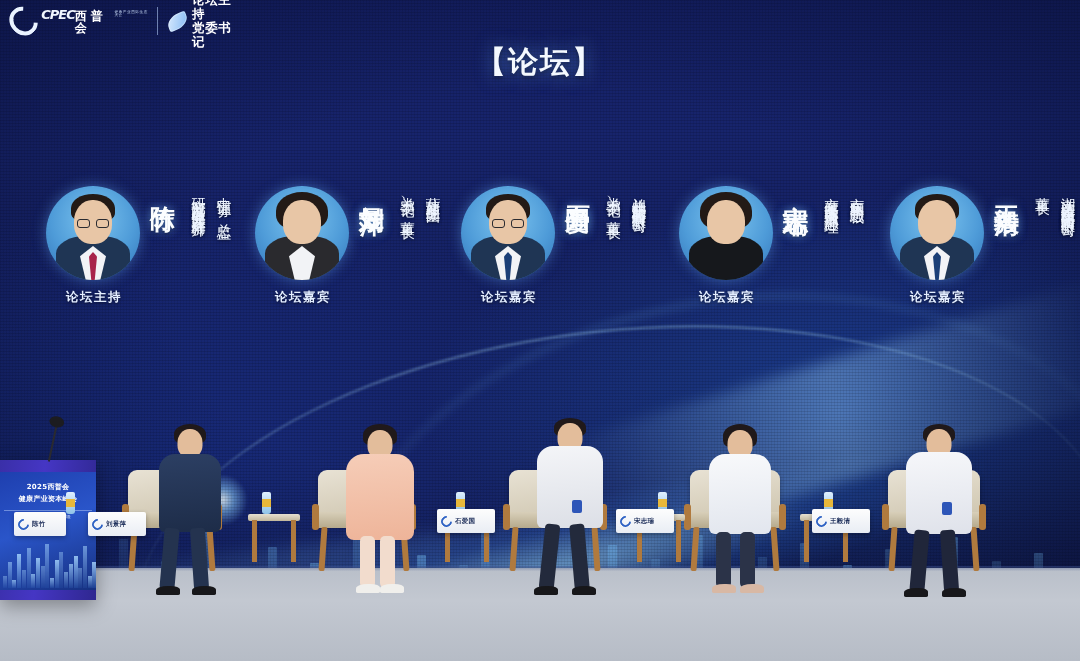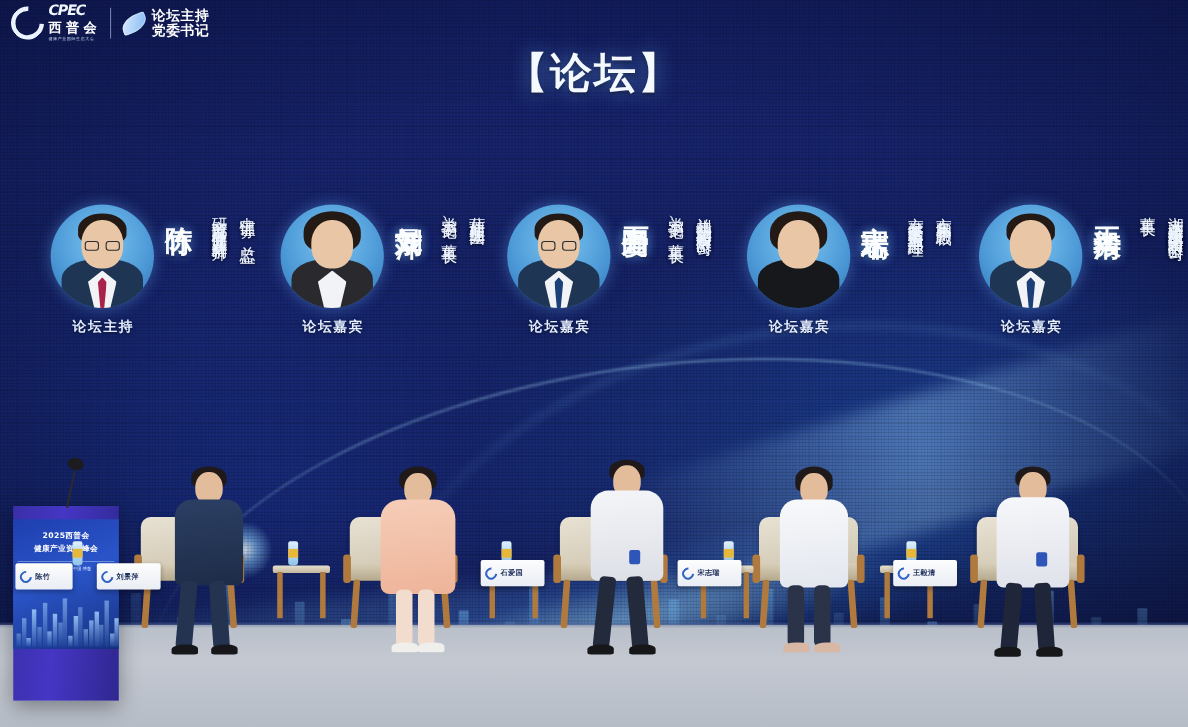--- a/index.html
+++ b/index.html
@@ -70,38 +70,38 @@
   #candles i{ position:absolute; bottom:0; display:block; width:9px;
     background:linear-gradient(180deg, rgba(120,195,255,0.95), rgba(40,110,220,0.15)); border-radius:1px; }
 
   
   #logo-bar{ position:absolute; left:0; top:0; width:238px; height:42px; display:flex; align-items:center; z-index:6; }
   #logo-cpec{ display:flex; align-items:center; gap:4px; padding-left:10px; }
   #cpec-ring{
     width:30px; height:30px; border-radius:50%;
     border:4px solid #eaf3ff; border-right-color:transparent; transform:rotate(-42deg);
   }
-  #cpec-text{ display:flex; flex-direction:column; line-height:1; }
+  #cpec-text{ display:flex; flex-direction:row; line-height:1; }
   #cpec-en{ font-size:13px; font-weight:bold; color:#f0f6ff; letter-spacing:-1px; font-style:italic; }
   #cpec-cn{ font-size:12px; font-weight:bold; color:#fff; letter-spacing:4px; margin-top:2px; }
   #cpec-sub{ font-size:3.6px; color:#c6d8f5; letter-spacing:.6px; margin-top:2.5px; }
   #logo-divider{ width:1px; height:28px; background:rgba(190,215,255,.55); margin:0 9px 0 8px; }
   #logo-summit{ display:flex; align-items:center; gap:4px; }
   #leaf-icon{
     width:24px; height:15px; background:linear-gradient(120deg,#dfeeff,#7fb6f2);
     border-radius:70% 12% 70% 12%; transform:rotate(-22deg);
     box-shadow:inset 0 0 0 1px rgba(255,255,255,.35);
   }
   #summit-text{ display:flex; flex-direction:column; line-height:1.12; }
   #summit-l1,#summit-l2{ font-size:12.5px; font-weight:bold; color:#fff; letter-spacing:.6px; }
 
   
   #title-block{ position:absolute; left:0; top:44px; width:1080px; text-align:center; z-index:6; }
   #title-line1{
-    font-size:38px; font-weight:bold; color:#f4f9ff; letter-spacing:2px; line-height:1.18;
+    font-size:30px; font-weight:bold; color:#f4f9ff; letter-spacing:2px; line-height:1.18;
     text-shadow:0 0 18px rgba(120,185,255,.55), 0 2px 4px rgba(0,0,0,.5);
   }
   #title-line2{
     font-size:47px; font-weight:bold; color:#f7fbff; letter-spacing:3px; line-height:1.2; margin-top:1px;
     text-shadow:0 0 22px rgba(120,185,255,.6), 0 2px 5px rgba(0,0,0,.55);
   }
 
   
   #panelists{ position:absolute; left:0; top:186px; width:1080px; height:270px; z-index:5; }
   .panelist{ position:absolute; top:0; display:flex; align-items:flex-start; }
@@ -146,21 +146,21 @@
 
   
   #floor{
     position:absolute; left:0; top:568px; width:1080px; height:93px; z-index:3;
     background:linear-gradient(180deg,#b9bfc9 0%,#c3c8d1 35%,#b6bcc6 100%);
   }
   #floor-edge{ position:absolute; left:0; top:566px; width:1080px; height:5px; z-index:4;
     background:linear-gradient(180deg, rgba(60,80,140,.5), rgba(150,160,180,.1)); }
 
   #podium{
-    position:absolute; left:12px; top:460px; width:96px; height:177px; z-index:4;
+    position:absolute; left:0; top:460px; width:96px; height:140px; z-index:4;
     background:linear-gradient(95deg,#3a2fa8 0%,#4536c4 42%,#2f2790 100%);
     box-shadow:0 6px 18px rgba(0,0,0,.35);
   }
   #podium-banner{
     position:absolute; left:0; top:12px; width:96px; height:118px;
     background:linear-gradient(160deg,#1e3faf 0%,#2a55c9 45%,#16307f 100%);
     overflow:hidden; padding:10px 4px 0 4px;
   }
   #podium-t1{ font-size:7px; font-weight:bold; color:#fff; letter-spacing:.3px; text-align:center; }
   #podium-t2{ font-size:7px; font-weight:bold; color:#fff; letter-spacing:.3px; text-align:center; margin-top:2px; }

